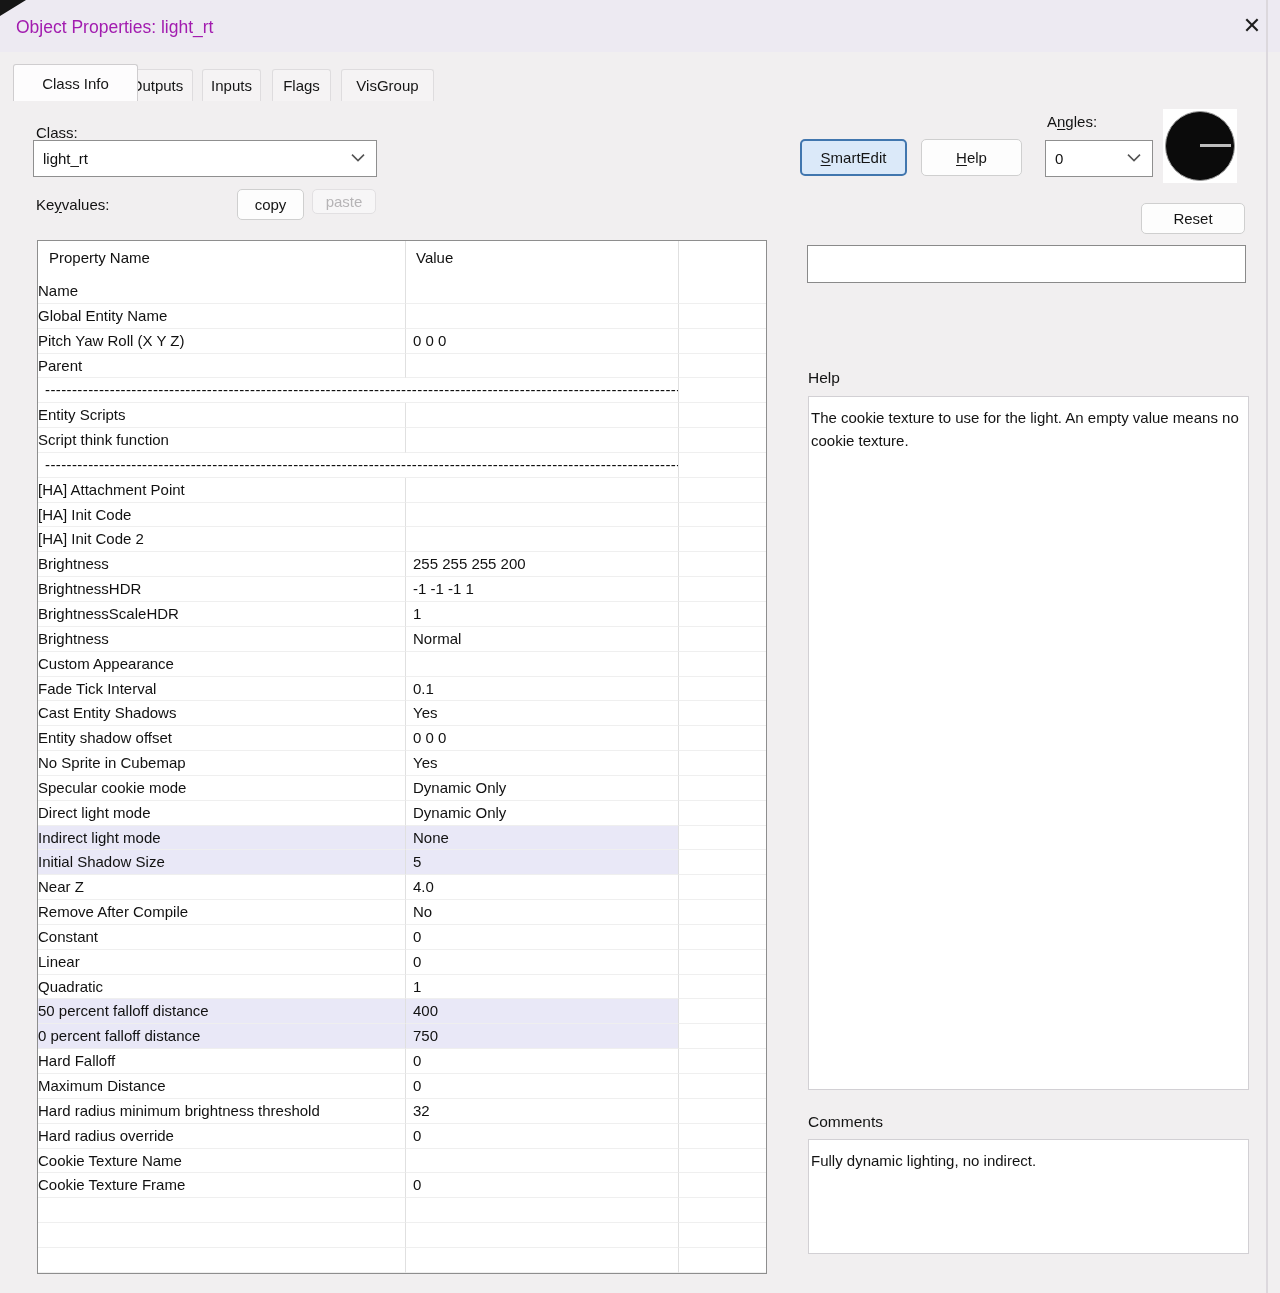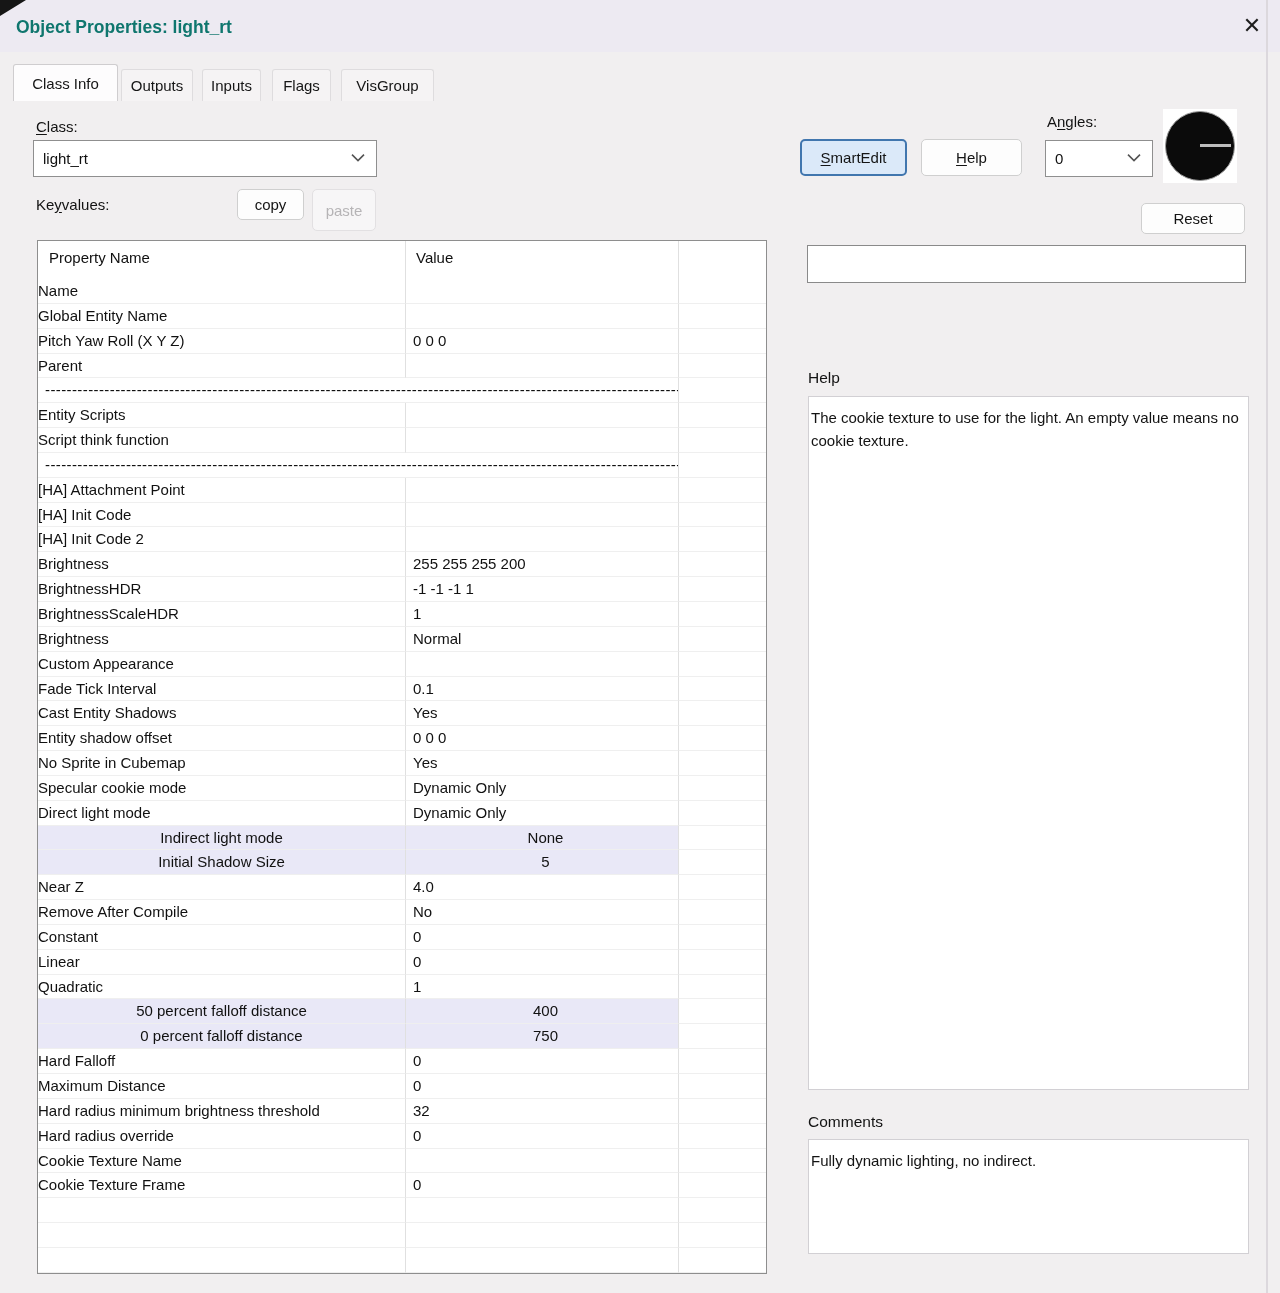--- a/index.html
+++ b/index.html
@@ -8,21 +8,21 @@
     position:relative;
     background:#f1eff0;
     font-family:"Liberation Sans", sans-serif;
     color:#141414;
     overflow:hidden;
   }
   .abs { position:absolute; }
 
   
   .titlebar { left:0; top:0; width:1280px; height:52px; background:#edeaf2; }
-  .title { left:16px; top:0; height:52px; line-height:54px; font-size:17.5px; color:#0f766e;font-weight:bold; }
+  .title { left:16px; top:0; height:52px; line-height:54px; font-size:17.5px; color:#a21caf; }
   .close-btn { right:12px; top:10px; width:32px; height:32px; text-align:center; line-height:32px;
                font-size:22px; color:#1c1c1c; cursor:default; }
   .corner-wedge { left:0; top:0; width:26px; height:16px; background:#161616;
                   clip-path:polygon(0 0, 100% 0, 0 100%); }
 
   
   .tab { position:absolute; text-align:center; font-size:15px; color:#151515; }
   .tab.inactive { top:69px; height:32px; line-height:31px; background:#f5f3f4;
                   border:1px solid #dedcde; border-bottom:none; border-radius:3px 3px 0 0; }
   .tab.active { top:64px; height:37px; line-height:37px; background:#fdfcfd;
@@ -49,21 +49,21 @@
   .thead .h1 { position:absolute; left:11px; top:8px; }
   .thead .h2 { position:absolute; left:378px; top:8px; }
   .thead .hc1 { position:absolute; left:0; top:0; width:368px; height:38px; border-right:1px solid #e0e0e0; }
   .thead .hc2 { position:absolute; left:368px; top:0; width:273px; height:38px; border-right:1px solid #e0e0e0; }
   .trow { display:flex; height:24.85px; font-size:15px; line-height:24.8px; color:#111; }
   .trow .c1 { width:368px; border-right:1px solid #e0e0e0; border-bottom:1px solid #efefef;
               white-space:nowrap; overflow:hidden; }
   .trow .c2 { width:273px; padding-left:7px; border-right:1px solid #e0e0e0; border-bottom:1px solid #efefef;
               white-space:nowrap; overflow:hidden; }
   .trow .c3 { flex:1; border-bottom:1px solid #efefef; }
-  .trow.hl .c1, .trow.hl .c2 { background:#e9e8f7;text-align:center; }
+  .trow.hl .c1, .trow.hl .c2 { background:#e9e8f7; }
   .trow .sepcell { width:641px; padding-left:7px; border-right:1px solid #e0e0e0; border-bottom:1px solid #efefef;
                    white-space:nowrap; overflow:hidden; letter-spacing:0.4px; }
 
   
   .field { background:#fff; border:1px solid #8a8a8a; }
   .panelbox { background:#fff; border:1px solid #d2d0d4; font-size:15px; line-height:23px;
               color:#131313; padding:9px 2px; overflow:hidden; }
   .dial { left:1163px; top:109px; width:74px; height:74px; background:#fff; }
   .dial .disc { position:absolute; left:2px; top:2px; right:2px; bottom:2px; background:#0b0b0b;
                 border-radius:50%; border:1px solid #9a9a9a; }
@@ -73,44 +73,44 @@
 </style>
 </head>
 <body>
 
 <div class="abs titlebar"></div>
 <div class="abs corner-wedge"></div>
 <div class="abs title">Object Properties: light_rt</div>
 <div class="abs close-btn">✕</div>
 
 <div class="abs" id="tabstrip">
-    <div class="tab active" style="left: 13px; width: 105px;">Class Info</div>
+    <div class="tab active" style="left: 13px; width: 125px;">Class Info</div>
     <div class="tab inactive" style="left: 121px; width: 72px;">Outputs</div>
     <div class="tab inactive" style="left: 202px; width: 59px;">Inputs</div>
     <div class="tab inactive" style="left: 272px; width: 59px;">Flags</div>
     <div class="tab inactive" style="left: 341px; width: 93px;">VisGroup</div>
   </div>
 
-<div class="abs lbl" style="left:36px; top:118px;">
+<div class="abs lbl" style="left:36px; top:124px;">
   <span></span><span class="mn">C</span><span>lass:</span>
 </div>
 <div class="abs combo" style="left:33px; top:140px; width:344px; height:37px;">
   <span class="val">light_rt</span>
   <span class="chev">
     <svg width="14" height="9" viewBox="0 0 14 9">
         <path d="M1 1 L7 7 L13 1" fill="none" stroke="#555" stroke-width="1.6"></path>
       </svg>
   </span>
 </div>
 
 <div class="abs lbl" style="left:36px; top:196px;">
   <span>Ke</span><span class="mn">y</span><span>values:</span>
 </div>
 <button class="btn" style="left:237px; top:189px; width:67px; height:31px;">copy</button>
-<button class="btn disabled" style="left:312px; top:189px; width:64px; height:42px;">paste</button>
+<button class="btn disabled" style="left:312px; top:189px; width:64px; height:25px;">paste</button>
 
 <button class="btn primary" style="left:800px; top:139px; width:107px; height:37px;">
   <span></span><span class="mn">S</span><span>martEdit</span>
 </button>
 <button class="btn" style="left:921px; top:139px; width:101px; height:37px;">
   <span></span><span class="mn">H</span><span>elp</span>
 </button>
 <div class="abs lbl" style="left:1047px; top:113px;">
   <span>A</span><span class="mn">n</span><span>gles:</span>
 </div>

